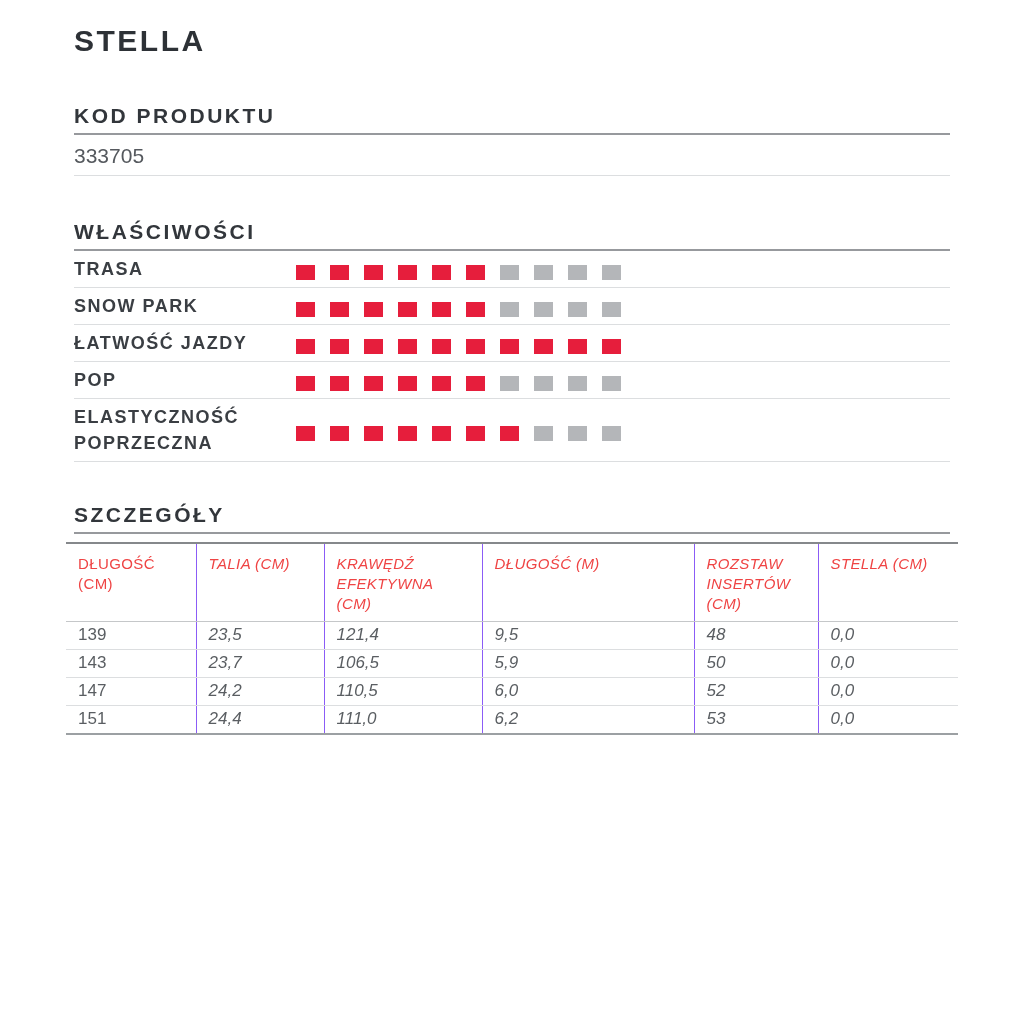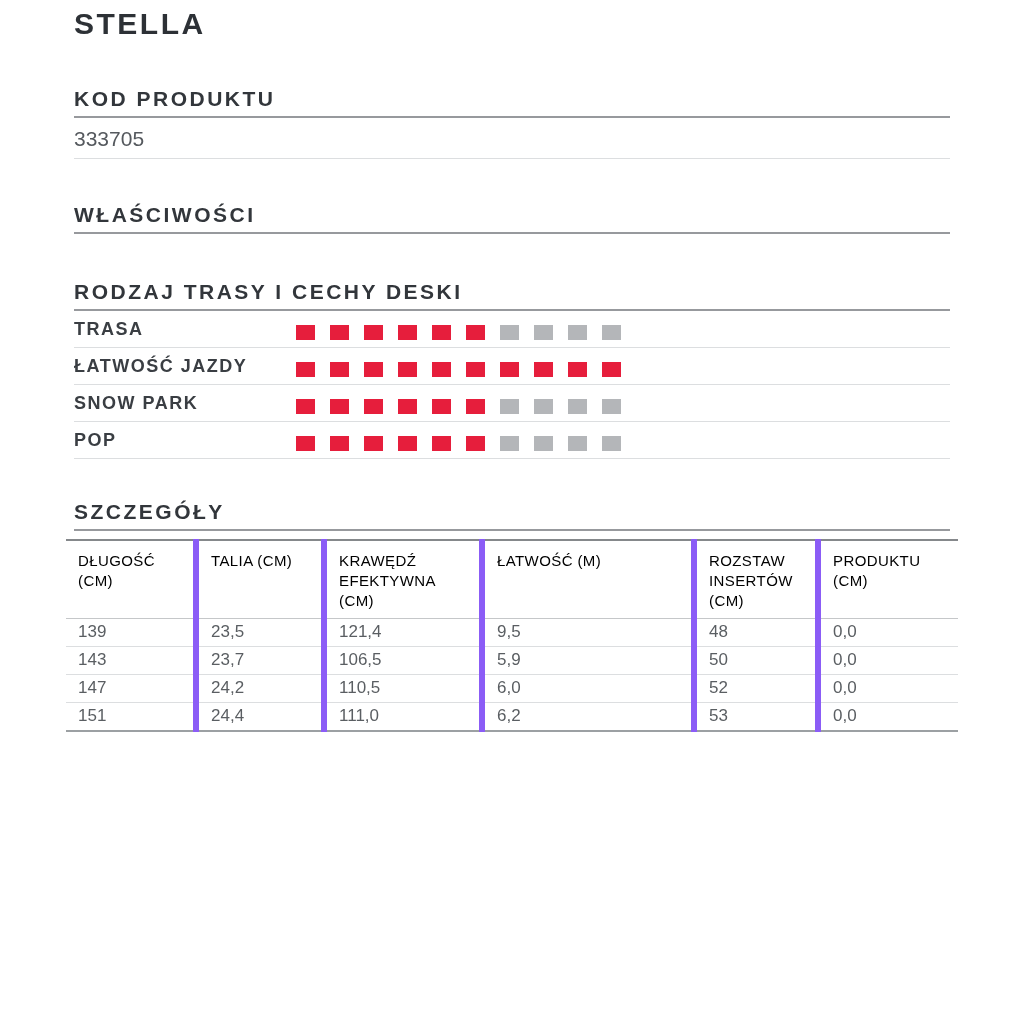--- a/index.html
+++ b/index.html
@@ -3,21 +3,21 @@
 <meta charset="utf-8">
 <style>
   * { box-sizing: border-box; }
   html, body { margin:0; padding:0; }
   body {
     width:1024px; height:1024px; overflow:hidden;
     background:#ffffff;
     font-family:"Liberation Sans", sans-serif;
     color:#3a3e43;
   }
-  .container { padding:3px 74px 0 74px; }
+  .container { padding:20px 74px 0 74px; }
 
   .title {
     font-size:30px; font-weight:700; letter-spacing:2.5px;
     color:#2d3136; margin:4px 0 0 0;
   }
 
   .sec-heading {
     font-size:21px; font-weight:700; letter-spacing:2.5px;
     color:#32363b; padding-bottom:5px;
     border-bottom:2px solid #97999d;
@@ -57,26 +57,27 @@
   .sq { width:19px; height:15px; flex:0 0 19px; }
 
   table.details {
     border-collapse:collapse; table-layout:fixed;
     width:calc(100% + 16px); margin:8px -8px 0 -8px;
     border-top:2px solid #85888b;
   }
   table.details th {
     text-align:left; vertical-align:top;
     font-weight:400; font-size:15px; letter-spacing:0.4px;
-    color:#000000; line-height:1.32;
+    color:#ef4444; line-height:1.32;
     padding:10px 12px 8px 12px;
     border-bottom:1px solid #c5c7c9;
   }
   table.details th + th, table.details td + td {
-    border-left:6px solid #8b5cf6;
+    border-left:1px solid #8b5cf6;
+    font-style:italic;
   }
   table.details td {
     font-size:17px; color:#5a5e62;
     padding:3px 12px 4px 12px;
     border-bottom:1px solid #dcdee0;
   }
   table.details tbody tr:last-child td {
     border-bottom:2px solid #9ca0a3;
   }
 </style>
@@ -90,77 +91,91 @@
   <div>
     <div class="sec-heading mt-kod">KOD PRODUKTU</div>
     <div class="kod-value">333705</div>
   </div>
 
   <div>
     <div class="sec-heading mt-wla">WŁAŚCIWOŚCI</div>
   </div>
 
   <div>
-    <div class="sec-heading mt-rod">RODZAJ TRASY I CECHY DESKI</div>
     <div>
         <div class="rate-row">
           <span class="rate-label">TRASA</span>
           <div class="rate-squares">
             <span class="sq" style="background: rgb(230, 30, 60);"></span>
             <span class="sq" style="background: rgb(230, 30, 60);"></span>
             <span class="sq" style="background: rgb(230, 30, 60);"></span>
             <span class="sq" style="background: rgb(230, 30, 60);"></span>
             <span class="sq" style="background: rgb(230, 30, 60);"></span>
             <span class="sq" style="background: rgb(230, 30, 60);"></span>
             <span class="sq" style="background: rgb(180, 182, 185);"></span>
             <span class="sq" style="background: rgb(180, 182, 185);"></span>
             <span class="sq" style="background: rgb(180, 182, 185);"></span>
             <span class="sq" style="background: rgb(180, 182, 185);"></span>
           </div>
         </div>
         <div class="rate-row">
+          <span class="rate-label">SNOW PARK</span>
+          <div class="rate-squares">
+            <span class="sq" style="background: rgb(230, 30, 60);"></span>
+            <span class="sq" style="background: rgb(230, 30, 60);"></span>
+            <span class="sq" style="background: rgb(230, 30, 60);"></span>
+            <span class="sq" style="background: rgb(230, 30, 60);"></span>
+            <span class="sq" style="background: rgb(230, 30, 60);"></span>
+            <span class="sq" style="background: rgb(230, 30, 60);"></span>
+            <span class="sq" style="background: rgb(180, 182, 185);"></span>
+            <span class="sq" style="background: rgb(180, 182, 185);"></span>
+            <span class="sq" style="background: rgb(180, 182, 185);"></span>
+            <span class="sq" style="background: rgb(180, 182, 185);"></span>
+          </div>
+        </div>
+        <div class="rate-row">
           <span class="rate-label">ŁATWOŚĆ JAZDY</span>
           <div class="rate-squares">
             <span class="sq" style="background: rgb(230, 30, 60);"></span>
             <span class="sq" style="background: rgb(230, 30, 60);"></span>
             <span class="sq" style="background: rgb(230, 30, 60);"></span>
             <span class="sq" style="background: rgb(230, 30, 60);"></span>
             <span class="sq" style="background: rgb(230, 30, 60);"></span>
             <span class="sq" style="background: rgb(230, 30, 60);"></span>
             <span class="sq" style="background: rgb(230, 30, 60);"></span>
             <span class="sq" style="background: rgb(230, 30, 60);"></span>
             <span class="sq" style="background: rgb(230, 30, 60);"></span>
             <span class="sq" style="background: rgb(230, 30, 60);"></span>
           </div>
         </div>
         <div class="rate-row">
-          <span class="rate-label">SNOW PARK</span>
-          <div class="rate-squares">
-            <span class="sq" style="background: rgb(230, 30, 60);"></span>
-            <span class="sq" style="background: rgb(230, 30, 60);"></span>
-            <span class="sq" style="background: rgb(230, 30, 60);"></span>
-            <span class="sq" style="background: rgb(230, 30, 60);"></span>
-            <span class="sq" style="background: rgb(230, 30, 60);"></span>
-            <span class="sq" style="background: rgb(230, 30, 60);"></span>
-            <span class="sq" style="background: rgb(180, 182, 185);"></span>
-            <span class="sq" style="background: rgb(180, 182, 185);"></span>
-            <span class="sq" style="background: rgb(180, 182, 185);"></span>
-            <span class="sq" style="background: rgb(180, 182, 185);"></span>
-          </div>
-        </div>
-        <div class="rate-row">
           <span class="rate-label">POP</span>
           <div class="rate-squares">
             <span class="sq" style="background: rgb(230, 30, 60);"></span>
             <span class="sq" style="background: rgb(230, 30, 60);"></span>
             <span class="sq" style="background: rgb(230, 30, 60);"></span>
             <span class="sq" style="background: rgb(230, 30, 60);"></span>
             <span class="sq" style="background: rgb(230, 30, 60);"></span>
             <span class="sq" style="background: rgb(230, 30, 60);"></span>
             <span class="sq" style="background: rgb(180, 182, 185);"></span>
+            <span class="sq" style="background: rgb(180, 182, 185);"></span>
+            <span class="sq" style="background: rgb(180, 182, 185);"></span>
+            <span class="sq" style="background: rgb(180, 182, 185);"></span>
+          </div>
+        </div>
+        <div class="rate-row">
+          <span class="rate-label">ELASTYCZNOŚĆ POPRZECZNA</span>
+          <div class="rate-squares">
+            <span class="sq" style="background: rgb(230, 30, 60);"></span>
+            <span class="sq" style="background: rgb(230, 30, 60);"></span>
+            <span class="sq" style="background: rgb(230, 30, 60);"></span>
+            <span class="sq" style="background: rgb(230, 30, 60);"></span>
+            <span class="sq" style="background: rgb(230, 30, 60);"></span>
+            <span class="sq" style="background: rgb(230, 30, 60);"></span>
+            <span class="sq" style="background: rgb(230, 30, 60);"></span>
             <span class="sq" style="background: rgb(180, 182, 185);"></span>
             <span class="sq" style="background: rgb(180, 182, 185);"></span>
             <span class="sq" style="background: rgb(180, 182, 185);"></span>
           </div>
         </div>
       </div>
   </div>
 
   <div>
     <div class="sec-heading mt-szc">SZCZEGÓŁY</div>
@@ -171,23 +186,23 @@
           <col style="width:158px">
         <col style="width:212px">
           <col style="width:124px">
           <col>
       </colgroup>
       <thead>
           <tr>
             <th>DŁUGOŚĆ (CM)</th>
             <th>TALIA (CM)</th>
             <th>KRAWĘDŹ EFEKTYWNA (CM)</th>
-            <th>ŁATWOŚĆ (M)</th>
+            <th>DŁUGOŚĆ (M)</th>
             <th>ROZSTAW INSERTÓW (CM)</th>
-            <th>PRODUKTU (CM)</th>
+            <th>STELLA (CM)</th>
           </tr>
         </thead>
       <tbody>
           <tr>
             <td>139</td>
             <td>23,5</td>
             <td>121,4</td>
             <td>9,5</td>
             <td>48</td>
             <td>0,0</td>

